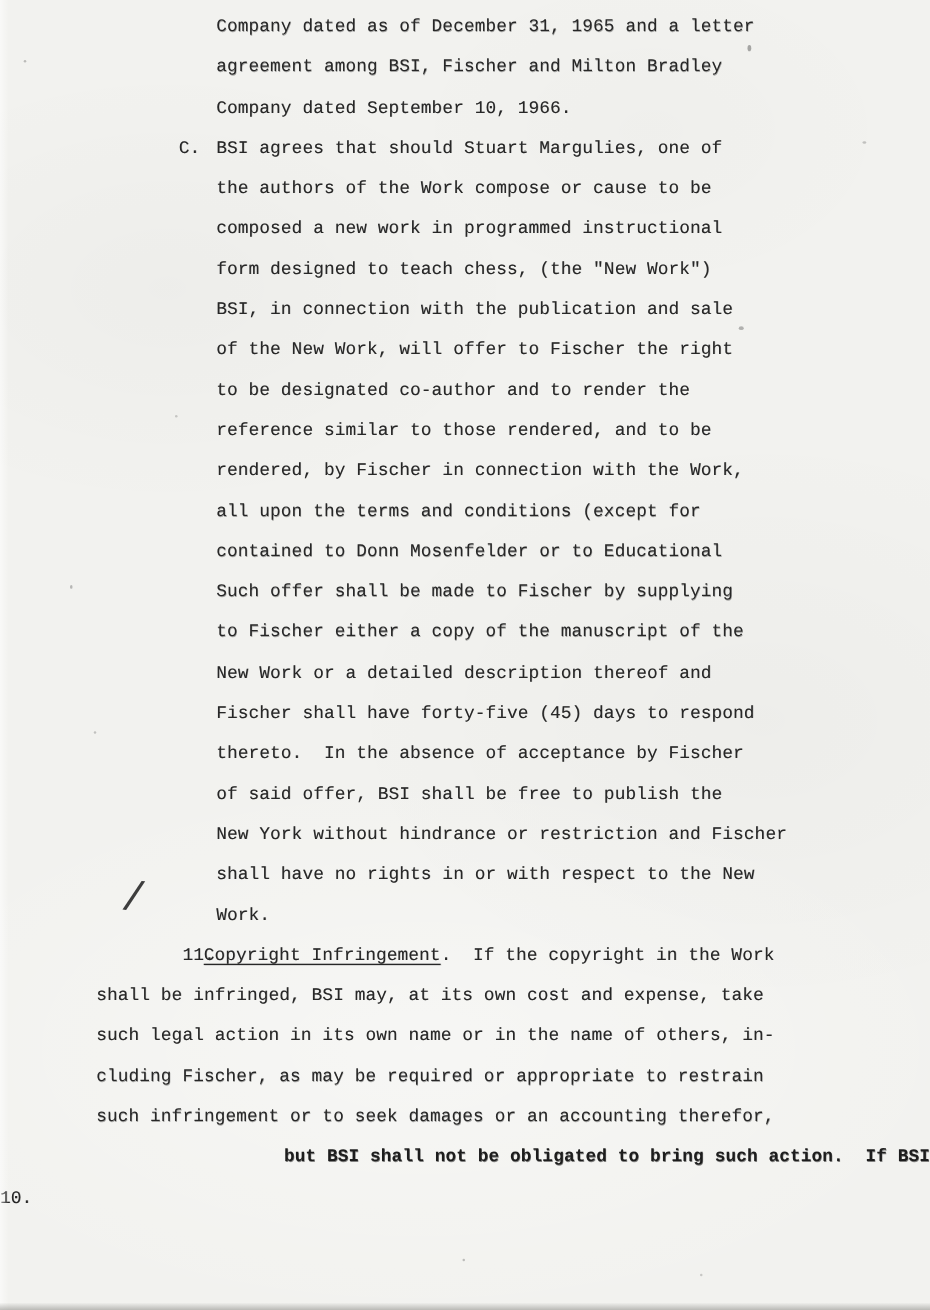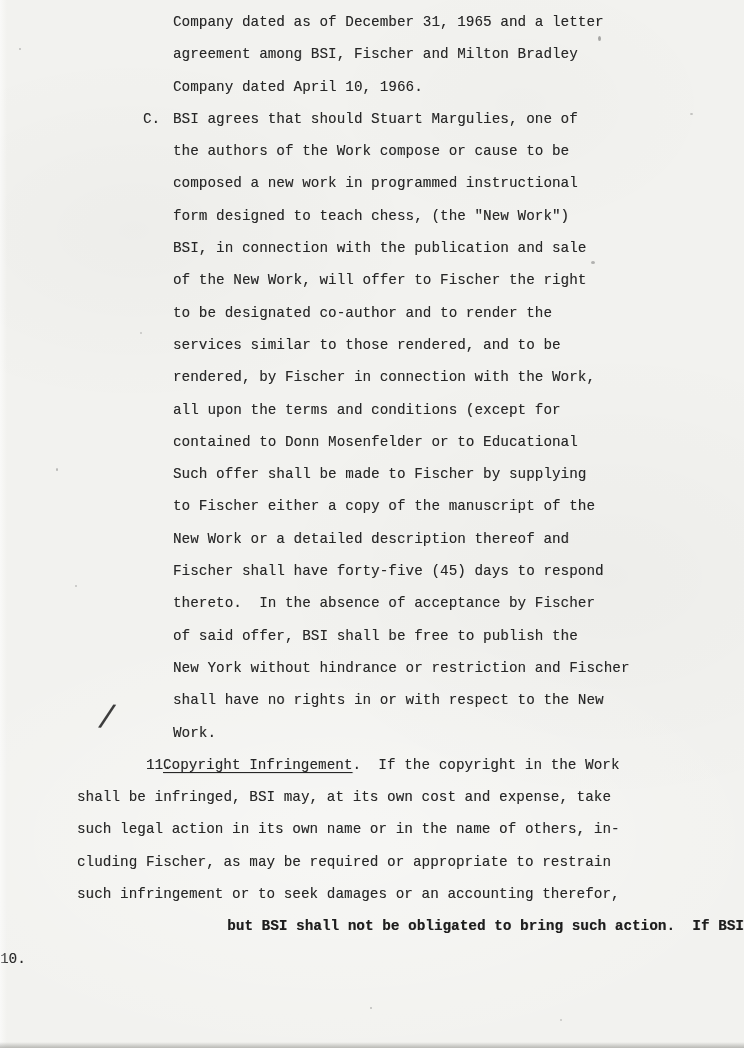--- a/index.html
+++ b/index.html
@@ -95,32 +95,32 @@
 </head>
 <body>
 
 <div class="page">
 
   <div class="text-layer">
 
     <div class="indent-deep">
       <div class="line">Company dated as of December 31, 1965 and a letter</div>
       <div class="line">agreement among BSI, Fischer and Milton Bradley</div>
-      <div class="line">Company dated April 10, 1966.</div>
+      <div class="line">Company dated September 10, 1966.</div>
     </div>
 
     <div class="indent-deep">
       <div class="line rel"><span class="marker-c">C.</span><span>BSI agrees that should Stuart Margulies, one of</span></div>
       <div class="line">the authors of the Work compose or cause to be</div>
       <div class="line">composed a new work in programmed instructional</div>
       <div class="line">form designed to teach chess, (the "New Work")</div>
       <div class="line">BSI, in connection with the publication and sale</div>
       <div class="line">of the New Work, will offer to Fischer the right</div>
       <div class="line">to be designated co-author and to render the</div>
-      <div class="line">services similar to those rendered, and to be</div>
+      <div class="line">reference similar to those rendered, and to be</div>
       <div class="line">rendered, by Fischer in connection with the Work,</div>
       <div class="line">all upon the terms and conditions (except for</div>
       <div class="line">contained to Donn Mosenfelder or to Educational</div>
       <div class="line">Such offer shall be made to Fischer by supplying</div>
       <div class="line">to Fischer either a copy of the manuscript of the</div>
       <div class="line">New Work or a detailed description thereof and</div>
       <div class="line">Fischer shall have forty-five (45) days to respond</div>
       <div class="line">thereto.  In the absence of acceptance by Fischer</div>
       <div class="line">of said offer, BSI shall be free to publish the</div>
       <div class="line">New York without hindrance or restriction and Fischer</div>

